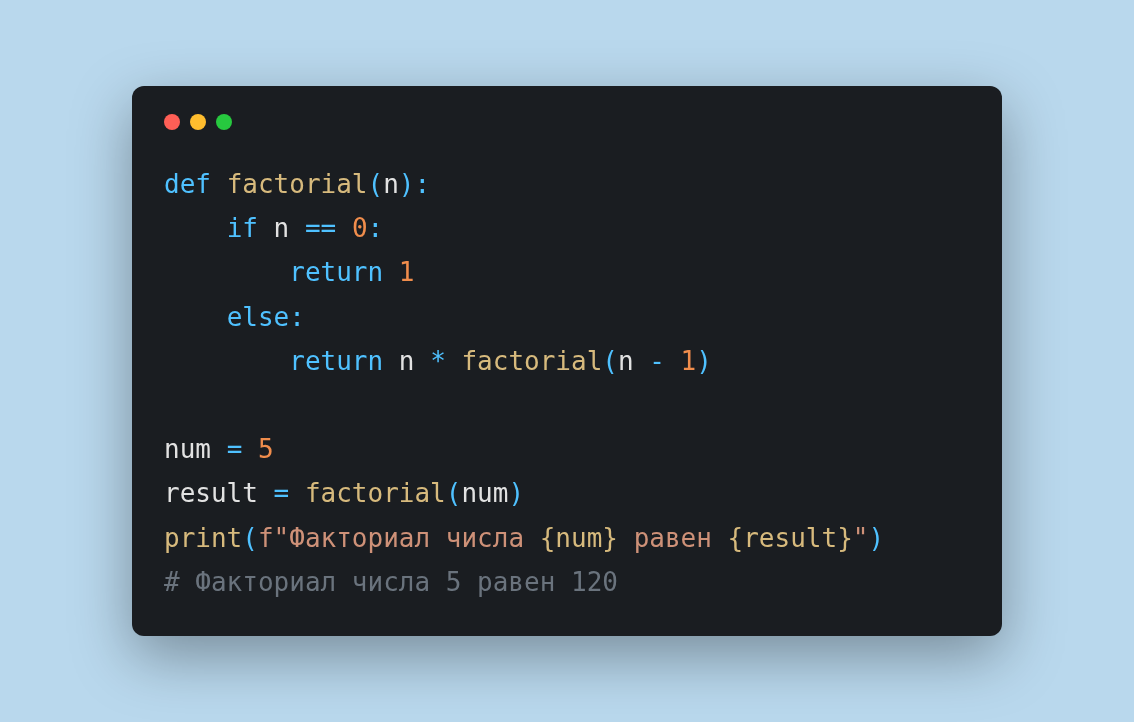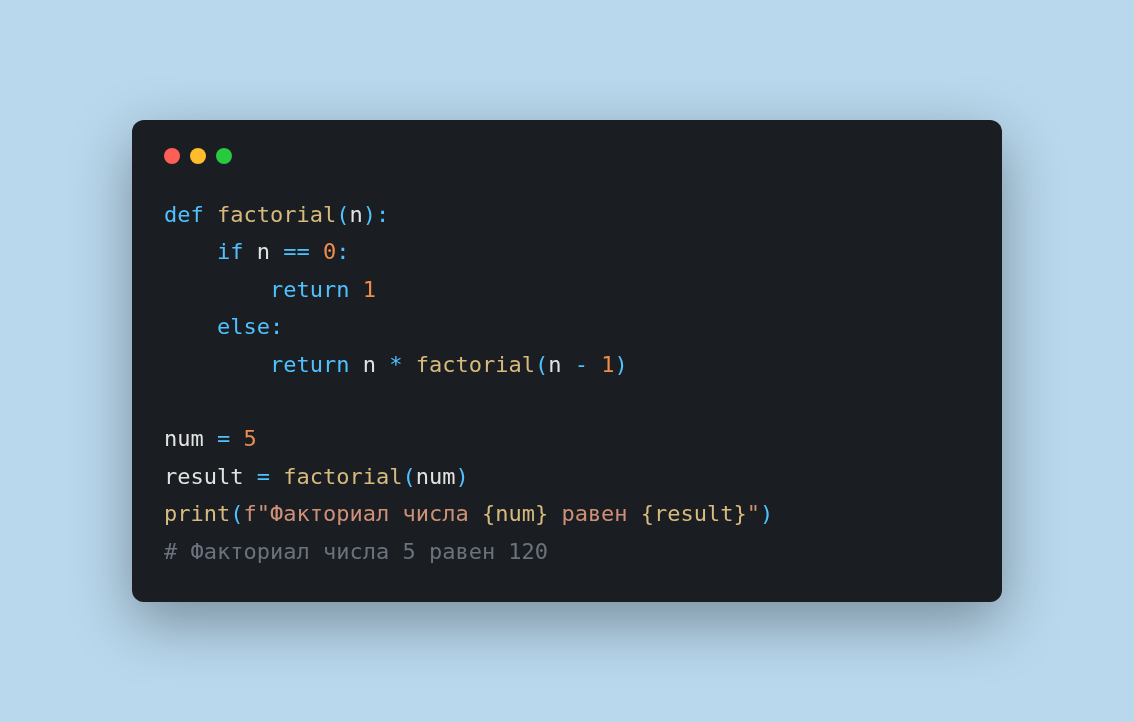--- a/index.html
+++ b/index.html
@@ -30,21 +30,21 @@
     }
     .dot {
       width: 16px;
       height: 16px;
       border-radius: 50%;
     }
     .dot-red { background-color: #ff5f56; }
     .dot-yellow { background-color: #ffbd2e; }
     .dot-green { background-color: #27c93f; }
     .code {
-      font-size: 22px;
+      font-size: 26px;
       line-height: 1.7;
       white-space: pre;
       color: #e2e2e2;
     }
     .tok-keyword { color: #4fc1ff; }
     .tok-funcname { color: #d7ba7d; }
     .tok-string { color: #ce9178; }
     .tok-string-interp { color: #d7ba7d; }
     .tok-number { color: #f08d4c; }
     .tok-punct { color: #4fc1ff; }

